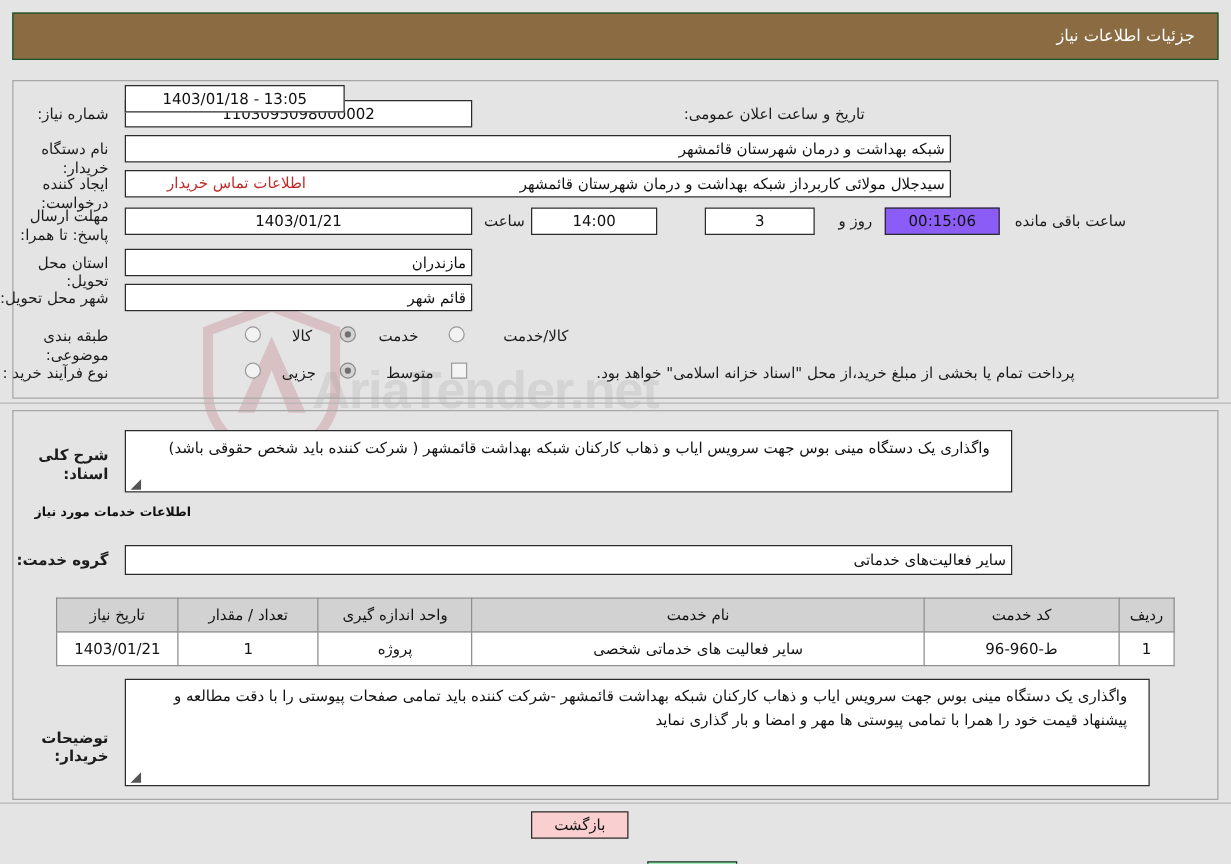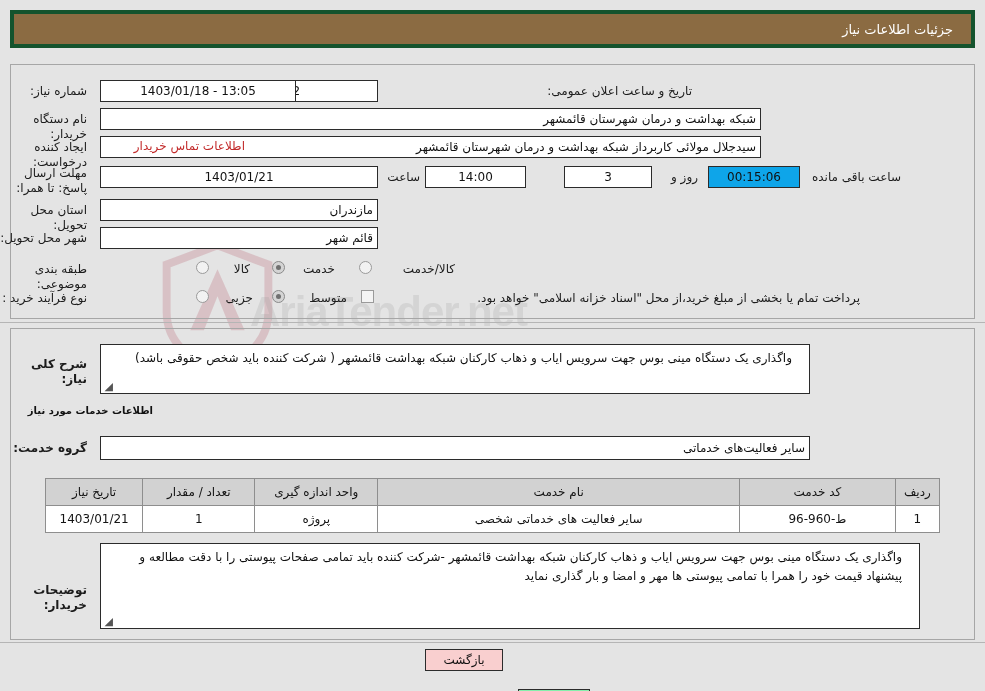--- a/index.html
+++ b/index.html
@@ -48,21 +48,21 @@
   }
 
   
   .header-bar {
     position: absolute;
     left: 10px; top: 10px;
     width: 965px;
     height: 38px;
     background: #8b6b42;
     color: #ffffff;
-    border: 4px solid #14532d;
+    border: 1px solid #14532d;
     box-sizing: border-box;
     display: flex;
     align-items: center;
     justify-content: flex-start;
     z-index: 2;
   }
   .header-bar .title {
     padding-right: 18px;
     font-size: 13px;
     line-height: 1;
@@ -97,21 +97,21 @@
     align-items: center;
     font-size: 12px;
     color: #111;
     padding: 0 4px;
     z-index: 3;
     white-space: nowrap;
     overflow: hidden;
   }
   .fld.rt  { justify-content: flex-start; }
   .fld.ltr { direction: ltr; justify-content: center; }
-  .fld.cream { background: #0ea5e9; }
+  .fld.cream { background: #8b5cf6; }
 
   .plain {
     position: absolute;
     font-size: 12px;
     color: #1c1c1c;
     z-index: 3;
     white-space: nowrap;
   }
 
   .link {
@@ -249,21 +249,21 @@
 <div class="header-bar">
   <span class="title">جزئیات اطلاعات نیاز</span>
 </div>
 
 <div class="panel" id="panel-top"></div>
 
 <div class="lbl" style="right:898px; top:84px; width:78px;">شماره نیاز:</div>
 <div class="fld ltr" id="need-number" style="right:607px; top:80px; width:278px; height:22px;">1103095098000002</div>
 
 <div class="plain" style="right:293px; top:84px;">تاریخ و ساعت اعلان عمومی:</div>
-<div class="fld ltr" style="right:707px; top:80px; width:196px; height:22px; left:100px; right:auto;">1403/01/18 - 13:05</div>
+<div class="fld ltr" style="right:707px; top:68px; width:176px; height:22px; left:100px; right:auto;">1403/01/18 - 13:05</div>
 
 <div class="lbl" style="right:898px; top:112px; width:78px;">نام دستگاه خریدار:</div>
 <div class="fld rt" style="right:224px; top:108px; width:661px; height:22px;">شبکه بهداشت و درمان شهرستان قائمشهر</div>
 
 <div class="lbl" style="right:898px; top:140px; width:85px;">ایجاد کننده درخواست:</div>
 <div class="fld rt" style="right:224px; top:136px; width:661px; height:22px;">سیدجلال مولائی کاربرداز شبکه بهداشت و درمان شهرستان قائمشهر</div>
 <div class="link" style="right:740px; top:139px; left:auto;">اطلاعات تماس خریدار</div>
 
 <div class="lbl" style="right:898px; top:166px; width:85px;">مهلت ارسال پاسخ: تا همرا:</div>
 <div class="fld ltr" style="right:607px; top:166px; width:278px; height:22px;">1403/01/21</div>
@@ -299,21 +299,21 @@
 <span class="radio on" id="radio-proc-1" style="right:700px; top:290px;"></span>
 <span class="plain" style="right:638px; top:291px;">متوسط</span>
 
 <span class="chk" id="chk-treasury" style="right:611px; top:290px;"></span>
 <span class="plain" style="right:125px; top:291px;">پرداخت تمام یا بخشی از مبلغ خرید،از محل "اسناد خزانه اسلامی" خواهد بود.</span>
 
 <div class="divider" style="top:322px;"></div>
 
 <div class="panel" id="panel-mid"></div>
 
-<div class="lbl bold" style="right:898px; top:357px; width:80px;">شرح کلی نیاز:</div>
+<div class="lbl bold" style="right:898px; top:357px; width:80px;">شرح کلی اسناد:</div>
 <div class="ta" style="right:175px; top:344px; width:710px; height:50px;">
   <span>واگذاری یک دستگاه مینی بوس جهت سرویس ایاب و ذهاب کارکنان شبکه بهداشت قائمشهر ( شرکت کننده باید شخص حقوقی باشد)</span>
   <span class="grip">◢</span>
 </div>
 
 <div class="section-title" style="right:832px; top:405px;">اطلاعات خدمات مورد نیاز</div>
 
 <div class="lbl bold" style="right:898px; top:441px; width:78px;">گروه خدمت:</div>
 <div class="fld rt" style="right:175px; top:436px; width:710px; height:24px;">سایر فعالیت‌های خدماتی</div>
 

